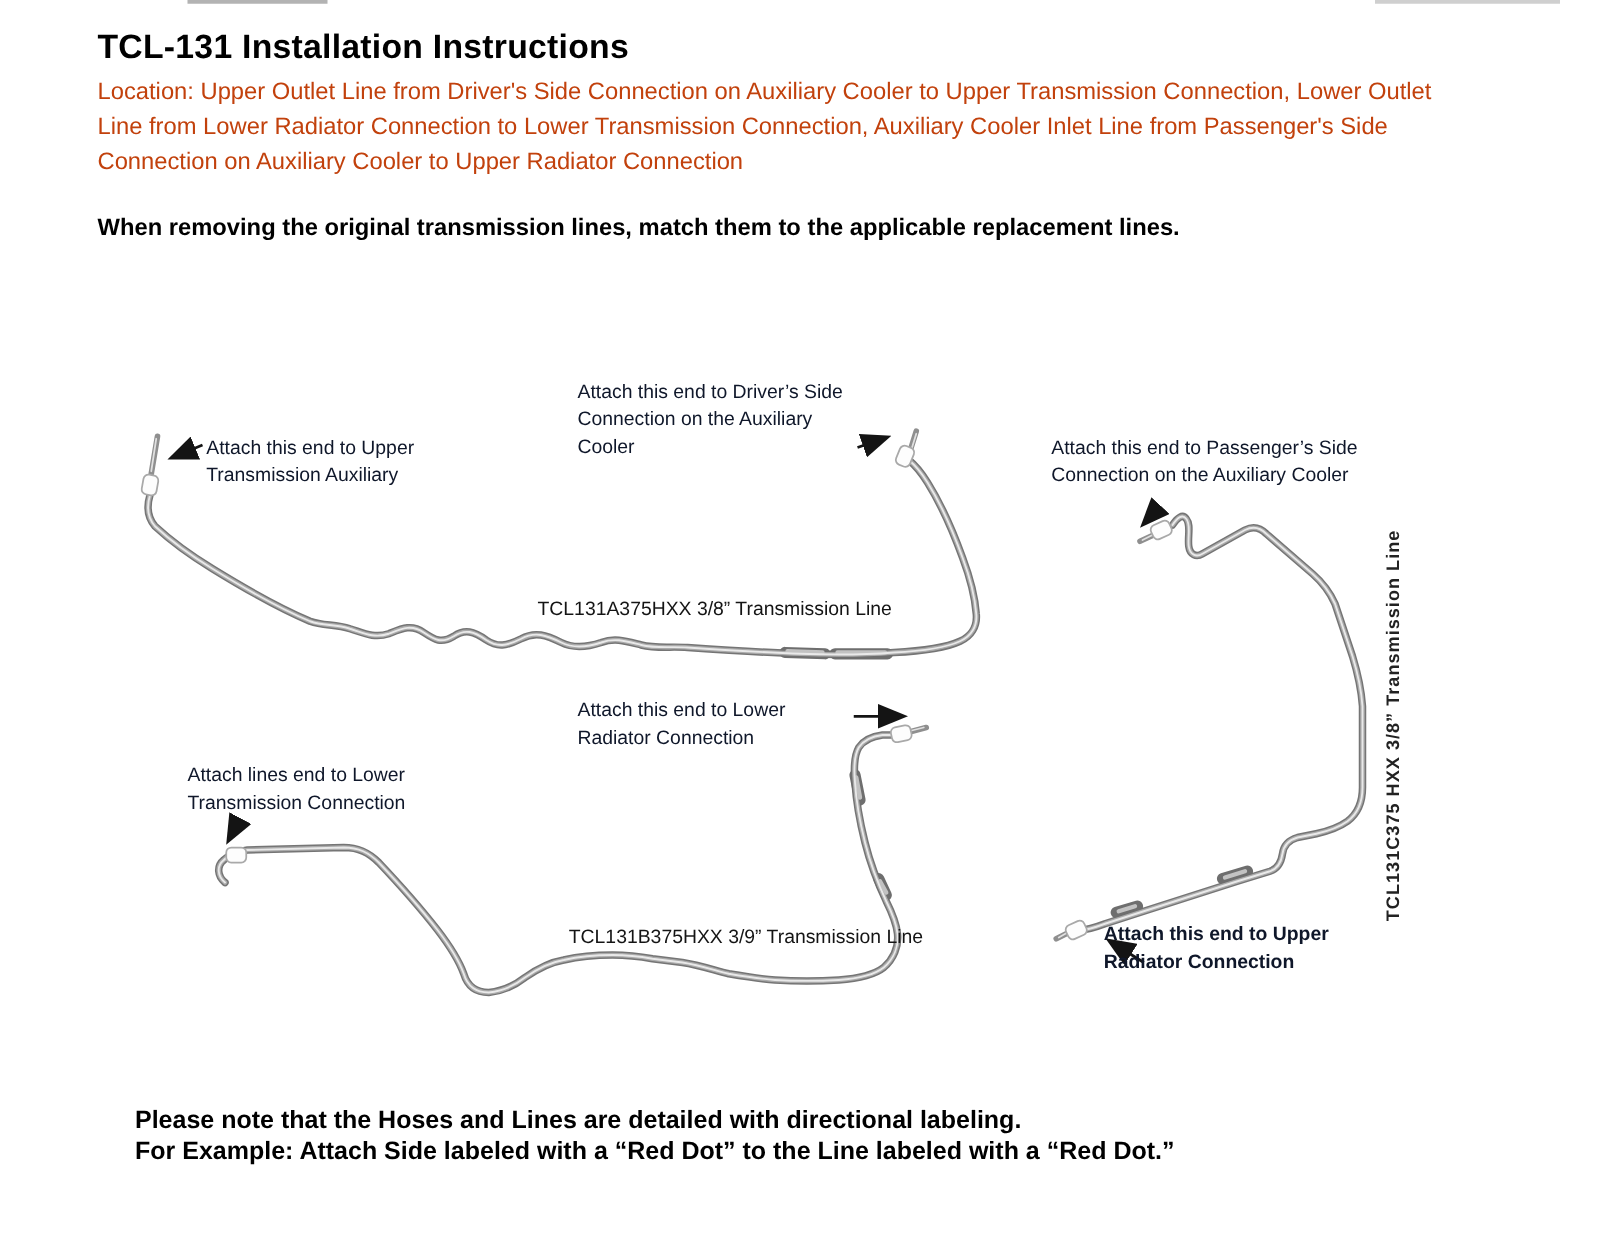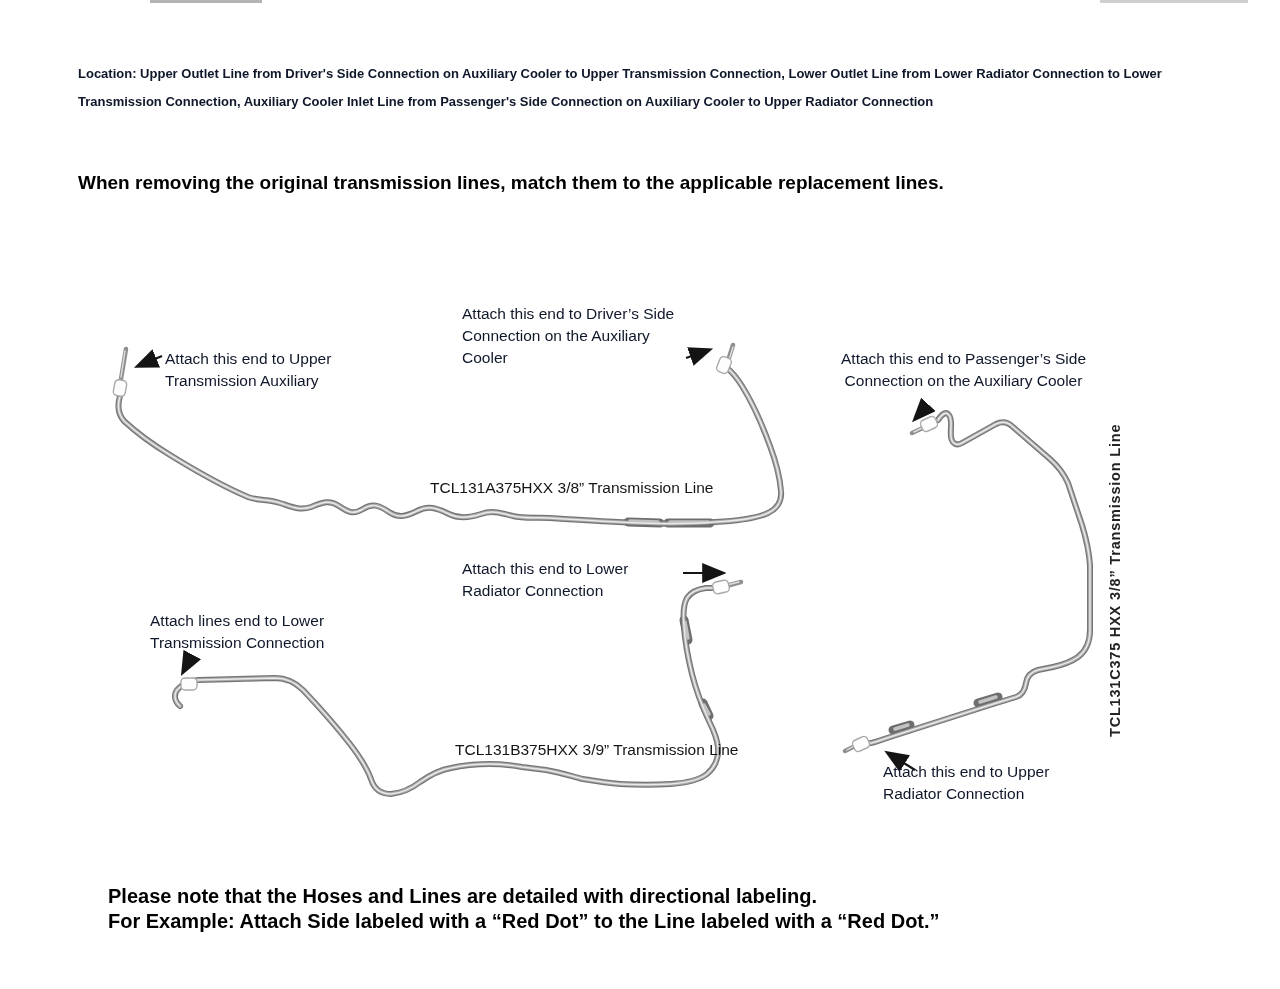--- a/index.html
+++ b/index.html
@@ -1,21 +1,21 @@
 <!DOCTYPE html>
 <html><head>
 <meta charset="utf-8">
 <style>
   html,body { margin:0; padding:0; background:#ffffff; }
   .page {
     position:relative; width:1280px; height:989px; background:#ffffff;
     font-family:"Liberation Sans", sans-serif; color:#1a1a1a; overflow:hidden;
   }
   .hdr-title { position:absolute; left:78px; top:22px; font-size:27px; font-weight:700; color:#000; letter-spacing:0.2px; }
-  .hdr-loc   { position:absolute; left:78px; top:60px; width:1092px; font-size:13px; font-weight:700; line-height:28px; color:#0f172a; }
+  .hdr-loc   { position:absolute; left:78px; top:60px; width:1092px; font-size:19px; font-weight:400; line-height:28px; color:#c2410c; }
   .hdr-note  { position:absolute; left:78px; top:172px; font-size:19px; font-weight:700; color:#000; }
   .callout   { position:absolute; font-size:15.5px; line-height:22px; color:#0f172a; }
   .partlabel { position:absolute; font-size:15.5px; color:#141414; white-space:nowrap;margin-left:40px; }
   .vlabel {
     position:absolute; left:1107px; top:737px; transform:rotate(-90deg); transform-origin:0 0;
     font-size:14.5px; font-weight:700; letter-spacing:0.8px; white-space:nowrap; color:#222;
   }
   .footnote { position:absolute; left:108px; top:884px; font-size:20px; font-weight:700; line-height:25px; color:#000; }
   .footnote span { display:block; }
   .artifact { position:absolute; top:0; height:3px; }
@@ -35,20 +35,21 @@
   .arrow { stroke:#141414; stroke-width:2.2; fill:none; }
 </style>
 </head>
 <body>
 
 <div class="page">
 
   <div class="artifact left"></div>
   <div class="artifact right"></div>
 
+  <div class="hdr-title txt">TCL-131 Installation Instructions</div>
   <div class="hdr-loc txt">Location: Upper Outlet Line from Driver's Side Connection on Auxiliary Cooler to Upper Transmission Connection, Lower Outlet Line from Lower Radiator Connection to Lower Transmission Connection, Auxiliary Cooler Inlet Line from Passenger's Side Connection on Auxiliary Cooler to Upper Radiator Connection</div>
   <div class="hdr-note txt">When removing the original transmission lines, match them to the applicable replacement lines.</div>
 
   <svg class="diagram" width="1280" height="989" viewBox="0 0 1280 989">
     <defs>
       <marker id="ah" markerWidth="11" markerHeight="9" refX="9" refY="4.5" orient="auto">
         <path d="M0,0 L11,4.5 L0,9 z" fill="#141414"></path>
       </marker>
       <path id="pathA" d="M 120,396
         C 117,406 118,414 124,421
@@ -176,27 +177,27 @@
       <path class="arrow" marker-end="url(#ah)" d="M 683,573 L 722,573"></path>
       <path class="arrow" marker-end="url(#ah)" d="M 192,655 L 183,672"></path>
       <path class="arrow" marker-end="url(#ah)" d="M 915,770 L 888,753"></path>
     </g>
   </svg>
 
   <div class="callout txt" style="left:165px; top:348px; width:192px;">Attach this end to Upper Transmission Auxiliary</div>
 
   <div class="callout txt" style="left:462px; top:303px; width:232px;">Attach this end to Driver’s Side Connection on the Auxiliary Cooler</div>
 
-  <div class="callout txt" style="left:841px; top:348px; width:245px;text-align:center;">Attach this end to Passenger’s Side Connection on the Auxiliary Cooler</div>
+  <div class="callout txt" style="left:841px; top:348px; width:245px;">Attach this end to Passenger’s Side Connection on the Auxiliary Cooler</div>
 
   <div class="callout txt" style="left:462px; top:558px; width:188px;">Attach this end to Lower Radiator Connection</div>
 
   <div class="callout txt" style="left:150px; top:610px; width:188px;">Attach lines end to Lower Transmission Connection</div>
 
-  <div class="callout txt" style="left:883px; top:761px; width:200px;">Attach this end to Upper Radiator Connection</div>
+  <div class="callout txt" style="left:883px; top:737px; width:200px;font-weight:bold;">Attach this end to Upper Radiator Connection</div>
 
   <div class="partlabel txt" style="left:390px; top:479px;">TCL131A375HXX 3/8” Transmission Line</div>
 
   <div class="partlabel txt" style="left:415px; top:741px;">TCL131B375HXX 3/9” Transmission Line</div>
 
   <div class="vlabel txt">TCL131C375 HXX 3/8” Transmission Line</div>
 
   <div class="footnote txt">
     <span>Please note that the Hoses and Lines are detailed with directional labeling.</span>
     <span>For Example: Attach Side labeled with a “Red Dot” to the Line labeled with a “Red Dot.”</span>

